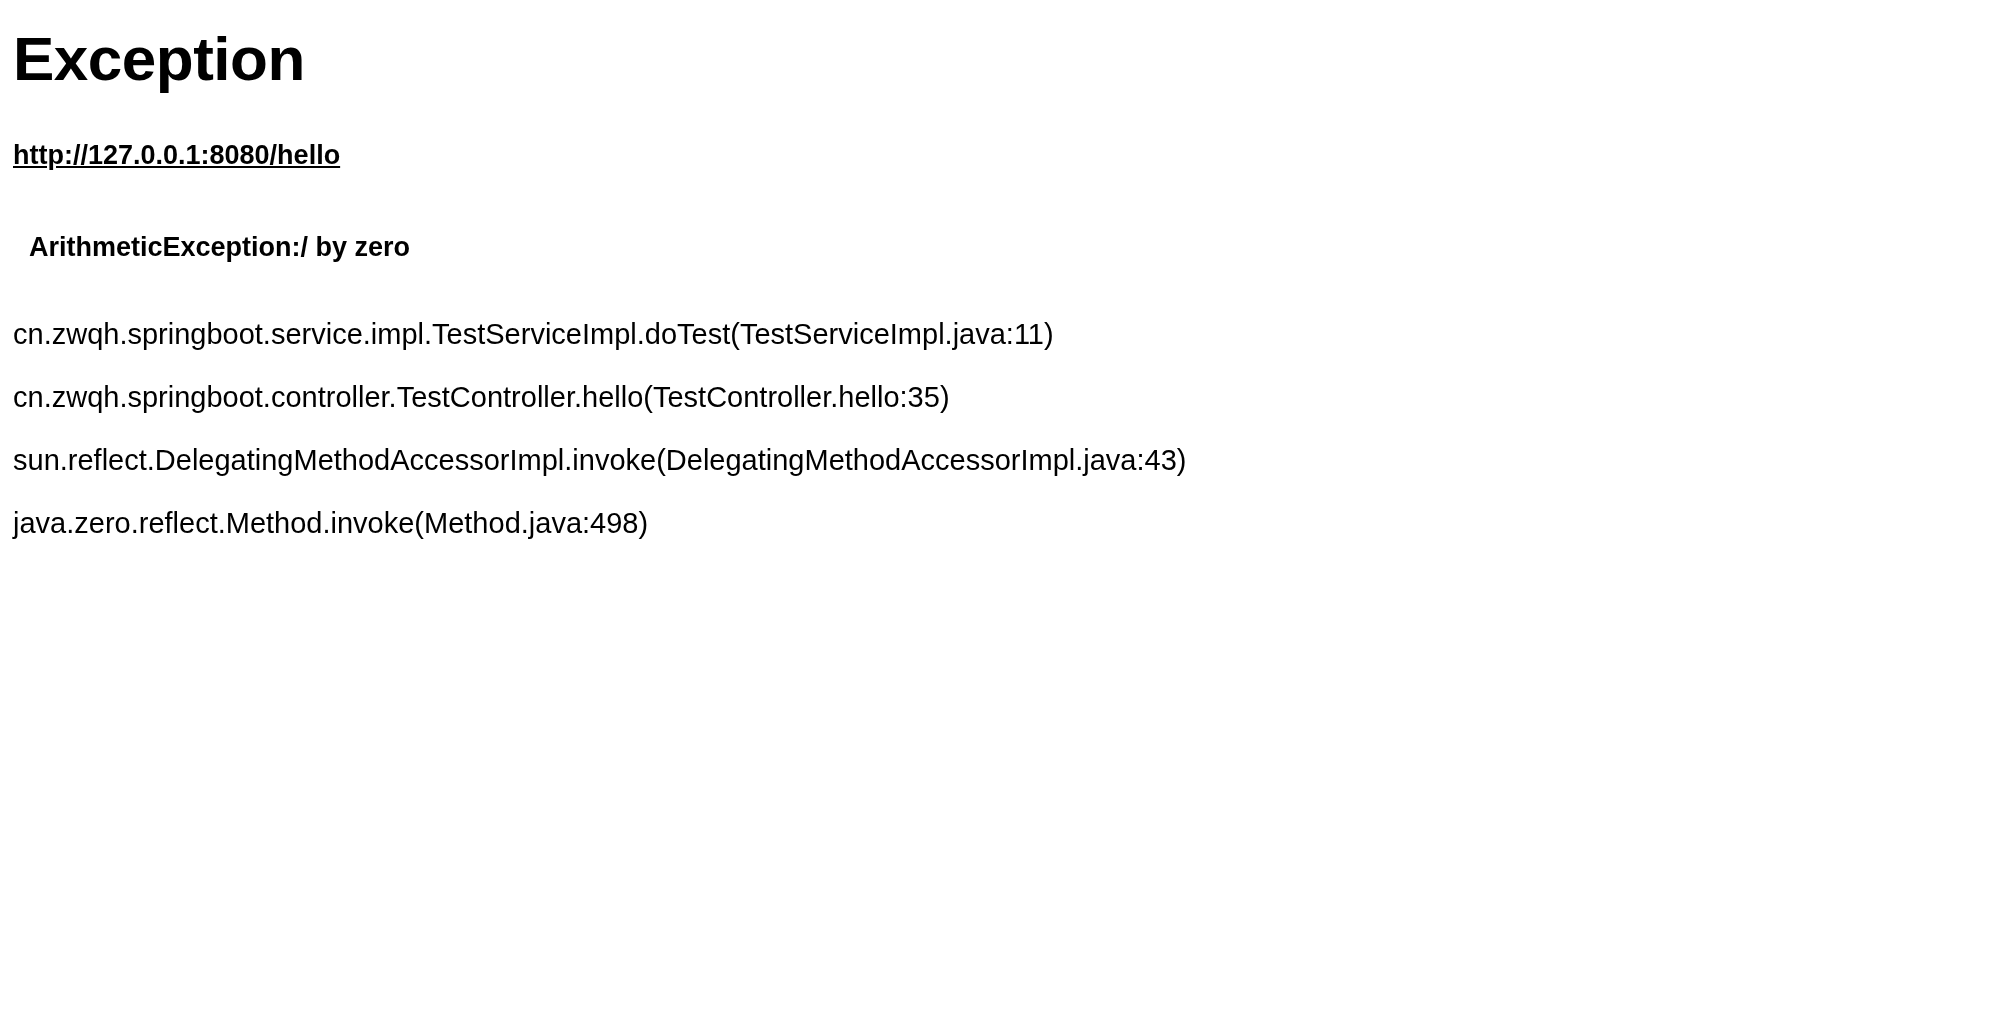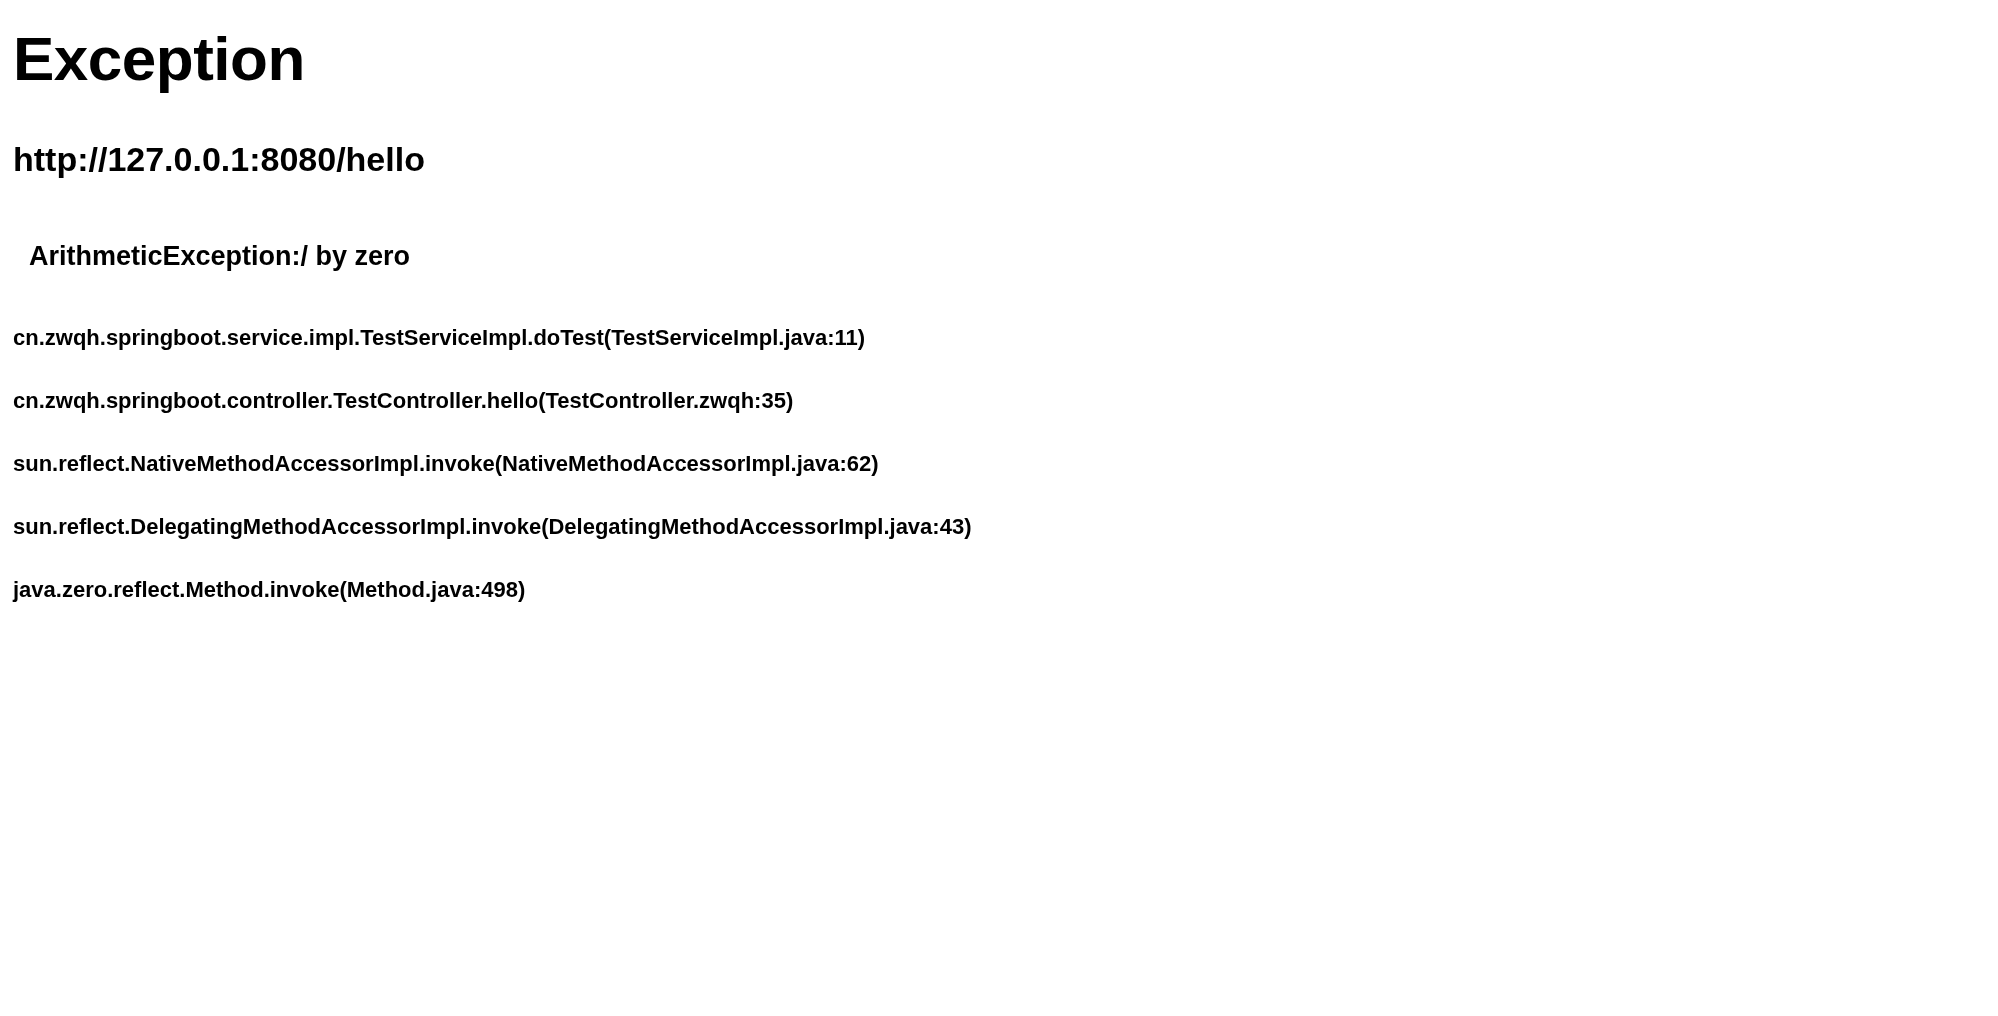--- a/index.html
+++ b/index.html
@@ -25,63 +25,63 @@
   .error-title {
     font-size: 62px;
     font-weight: 700;
     line-height: 1.05;
     letter-spacing: -0.5px;
     margin: 0;
     padding-top: 26px;
     white-space: nowrap;
   }
   .request-url {
-    font-size: 34px;
+    font-size: 27px;
     font-weight: 700;
     line-height: 1.2;
     margin: 0;
     padding-top: 48px;
     white-space: nowrap;
+    text-decoration: underline;
   }
   .exception-message {
     font-size: 27px;
     font-weight: 700;
     line-height: 1.2;
     margin: 16px;
     padding-top: 44px;
     white-space: nowrap;
   }
   .stacktrace {
     margin: 0;
     padding: 0;
     list-style: none;
     padding-top: 37px;
   }
   .stack-line {
-    font-size: 22px;
-    font-weight: 700;
+    font-size: 29px;
+    font-weight: 400;
     line-height: 1.2;
     white-space: nowrap;
     height: 63px;
     display: flex;
     align-items: flex-start;
   }
 </style>
 </head>
 <body>
 
 <div class="page">
 
   <h1 class="error-title">Exception</h1>
 
   <p class="request-url">http://127.0.0.1:8080/hello</p>
 
   <p class="exception-message">ArithmeticException:/ by zero</p>
 
   <ul class="stacktrace">
     <li class="stack-line">cn.zwqh.springboot.service.impl.TestServiceImpl.doTest(TestServiceImpl.java:11)</li>
-    <li class="stack-line">cn.zwqh.springboot.controller.TestController.hello(TestController.zwqh:35)</li>
-    <li class="stack-line">sun.reflect.NativeMethodAccessorImpl.invoke(NativeMethodAccessorImpl.java:62)</li>
+    <li class="stack-line">cn.zwqh.springboot.controller.TestController.hello(TestController.hello:35)</li>
     <li class="stack-line">sun.reflect.DelegatingMethodAccessorImpl.invoke(DelegatingMethodAccessorImpl.java:43)</li>
     <li class="stack-line">java.zero.reflect.Method.invoke(Method.java:498)</li>
   </ul>
 
 </div>
 
 </body></html>

